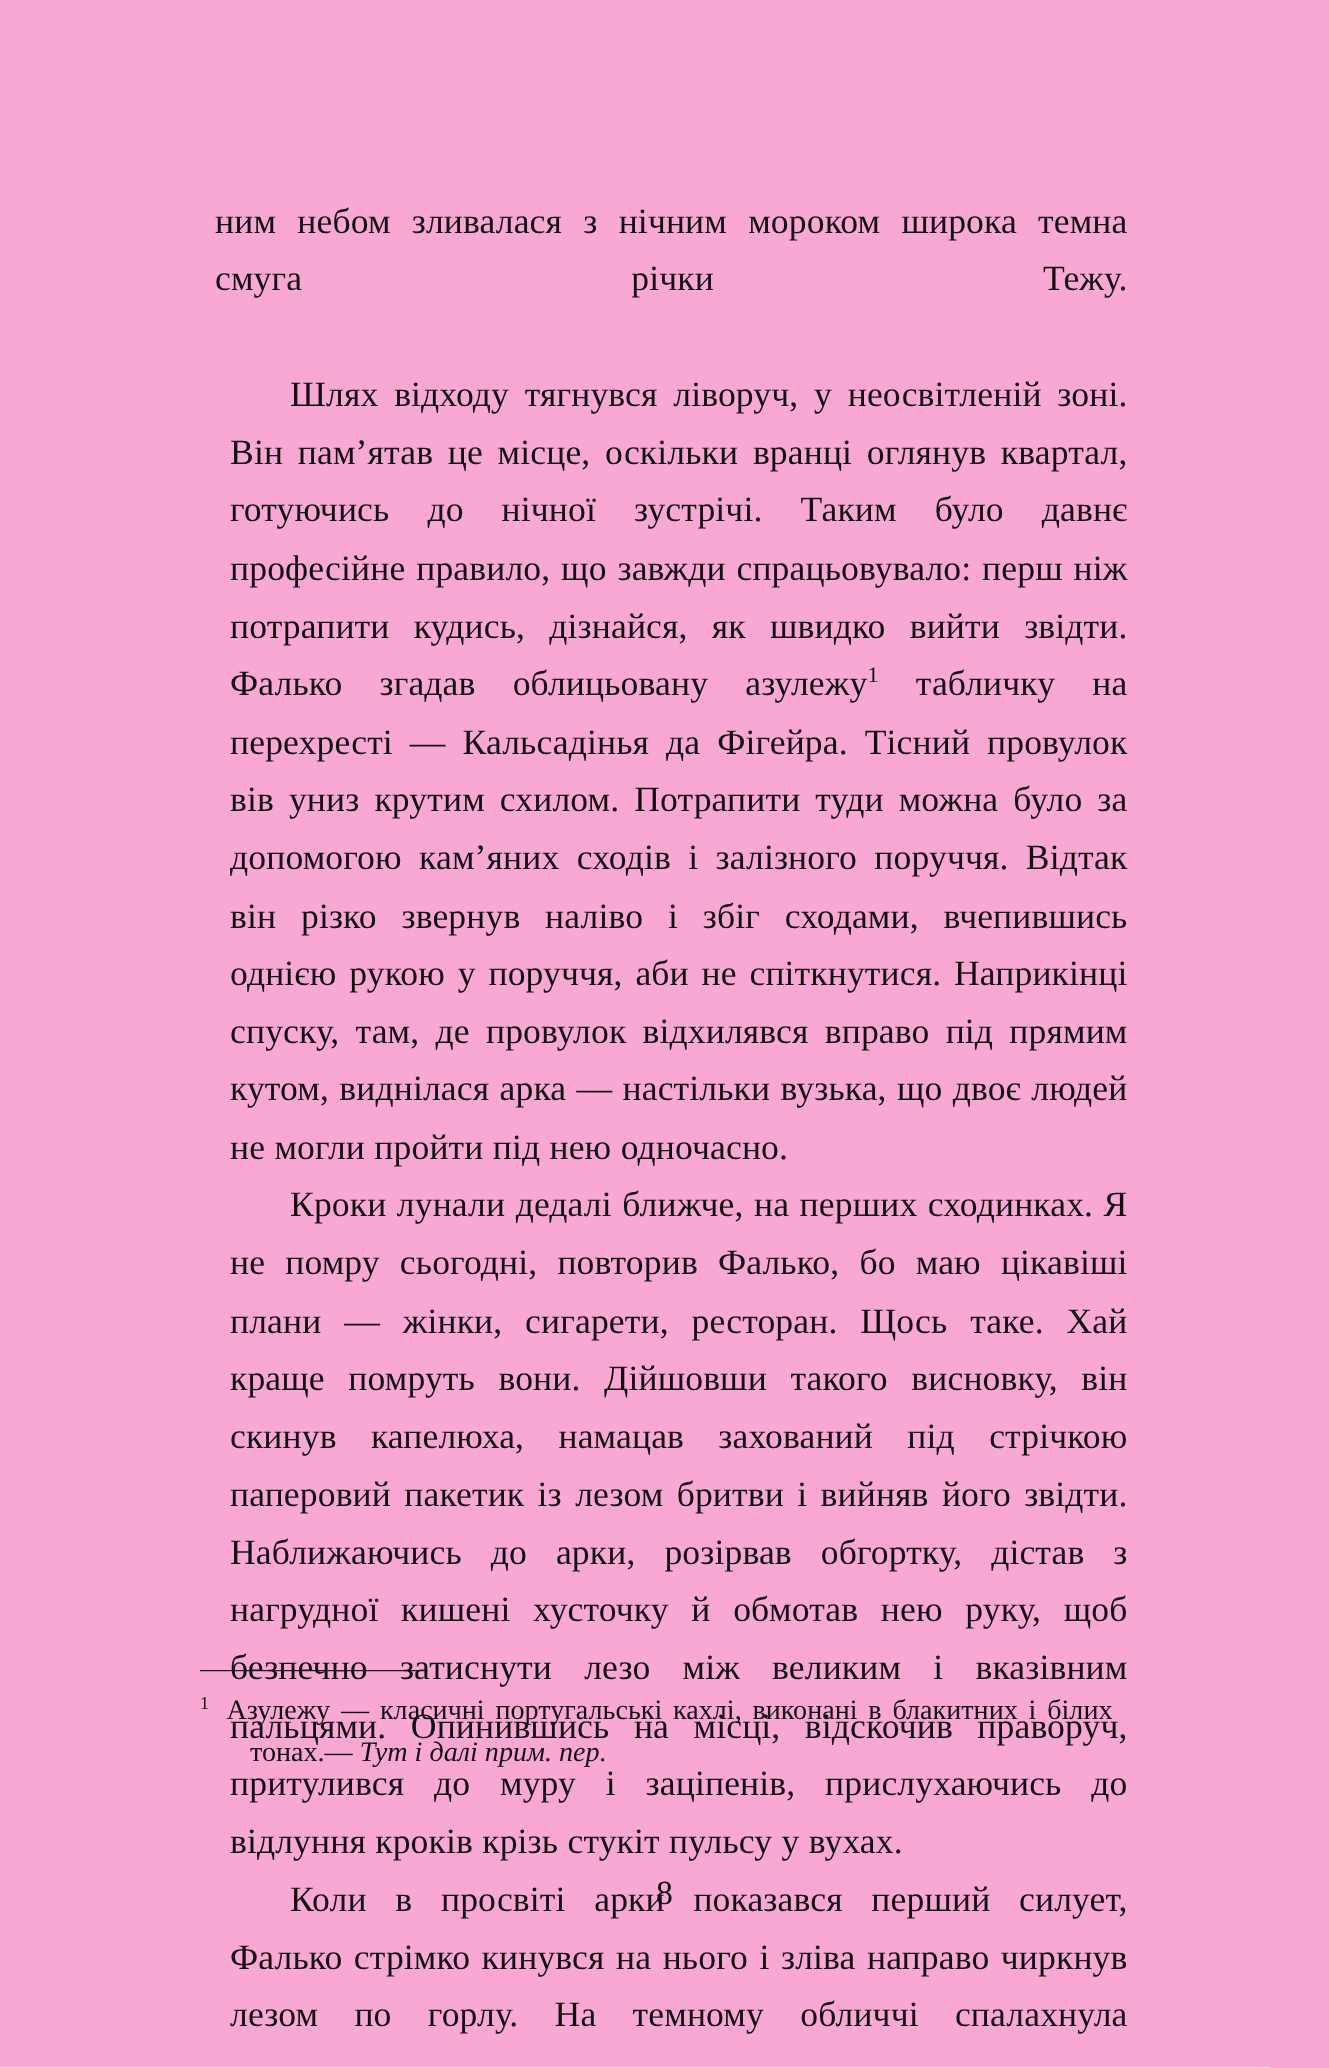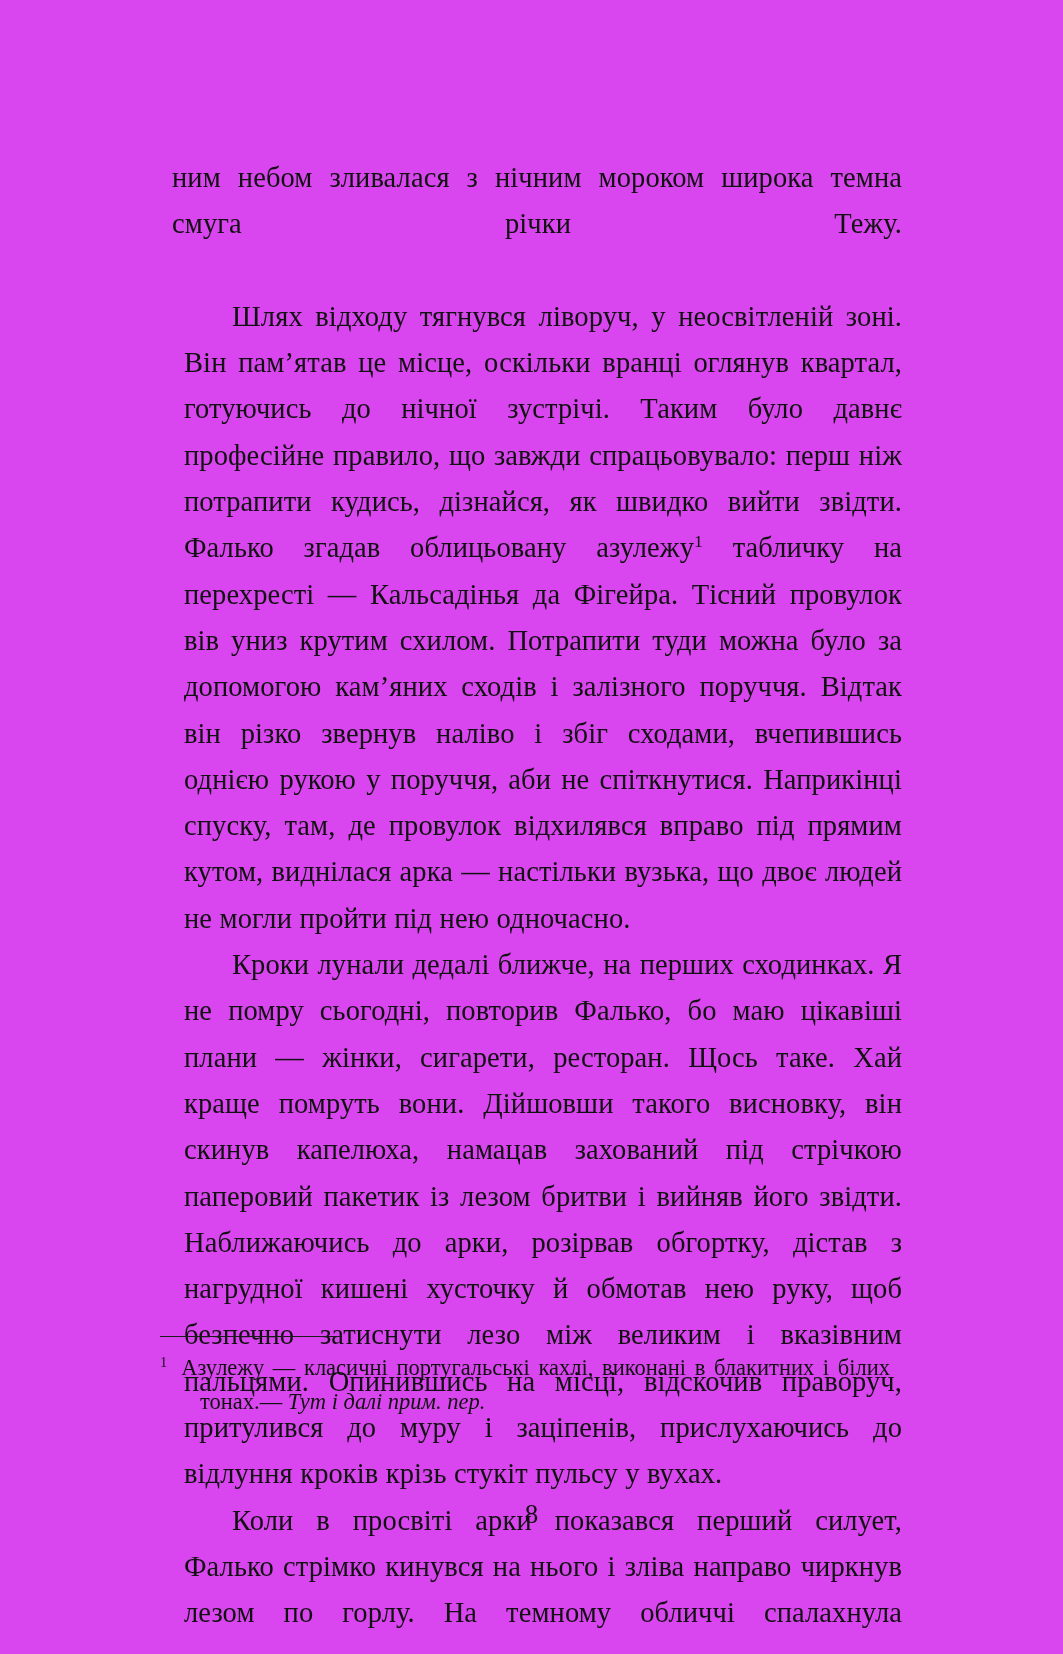--- a/index.html
+++ b/index.html
@@ -7,21 +7,21 @@
     margin: 0;
     padding: 0;
     background: #ffffff;
   }
 
   .page {
     position: relative;
     width: 1063px;
     height: 1654px;
     margin: 0 auto;
-    background: #d946ef;
+    background: #f9a8d4;
     overflow: hidden;
     font-family: "Liberation Serif", "DejaVu Serif", serif;
     color: #111111;
     -webkit-font-smoothing: antialiased;
   }
 
   
   .textblock {
     position: absolute;
     left: 172px;

